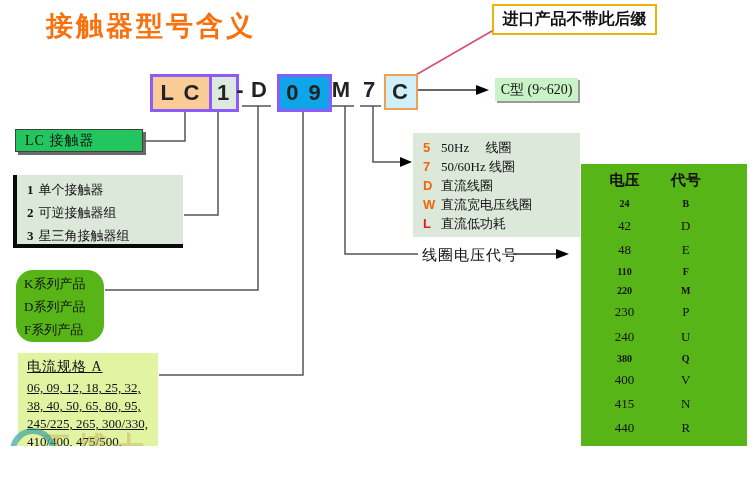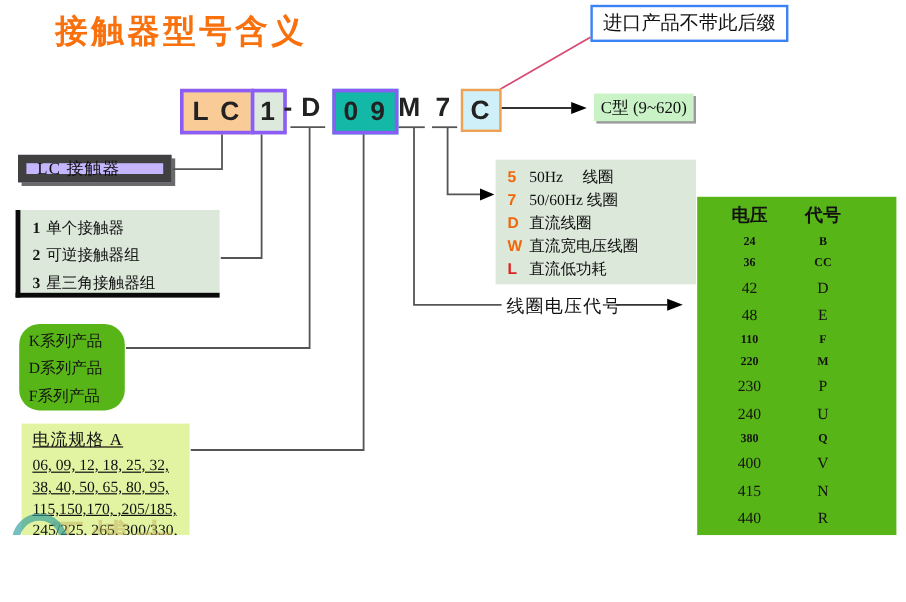--- a/index.html
+++ b/index.html
@@ -11,33 +11,33 @@
          letter-spacing:3px;font-family:"DejaVu Sans","Liberation Sans",sans-serif;}
   
   .seg{top:74px;height:32px;display:flex;align-items:center;justify-content:center;
        font-family:"Liberation Sans","DejaVu Sans",sans-serif;
        font-weight:bold;font-size:22px;color:#222;letter-spacing:2px;z-index:2;}
   .seg.box{border:3px solid #8b5cf6;}
   #seg-lc{left:150px;width:56px;background:#F9CB97;}
   #seg-1{left:209px;width:24px;background:#DEE9DE;}
   #seg-dash{left:233px;width:16px;}
   #seg-d{left:249px;width:22px;}
-  #seg-09{left:277px;width:49px;background:#14b8a6;}
+  #seg-09{left:277px;width:49px;background:#0ea5e9;}
   #seg-m{left:330px;width:24px;}
   #seg-7{left:359px;width:22px;}
   #seg-c{left:384px;width:30px;background:#CFF0F8;border:2px solid #F0A052;}
   
-  #import-note{left:492px;top:4px;width:161px;height:27px;border:2px solid #3b82f6;
+  #import-note{left:492px;top:4px;width:161px;height:27px;border:2px solid #eab308;
         background:#fff;display:flex;align-items:center;justify-content:center;
-        font-size:16px;font-weight:normal;}
+        font-size:16px;font-weight:bold;}
   #c-type{left:495px;top:78px;width:83px;height:23px;background:#C9F3C7;
         box-shadow:2px 2px 0 #9a9a9a;display:flex;align-items:center;justify-content:center;
         font-size:14px;}
-  #lc-label{left:15px;top:129px;width:128px;height:23px;background:#c4b5fd;
-        border:7px solid #404040;box-shadow:3px 3px 0 #6a6a6a;display:flex;align-items:center;
+  #lc-label{left:15px;top:129px;width:128px;height:23px;background:#22c55e;
+        border:1px solid #404040;box-shadow:3px 3px 0 #6a6a6a;display:flex;align-items:center;
         padding-left:9px;box-sizing:border-box;font-size:14px;letter-spacing:1px;}
   #types-box{left:13px;top:175px;width:170px;height:73px;background:#DCE8DA;
         border-left:4px solid #0a0a0a;border-bottom:4px solid #0a0a0a;
         box-sizing:border-box;padding:3px 0 0 10px;font-size:13px;}
   #types-box .row{line-height:23px;}
   #types-box .num{font-weight:bold;margin-right:5px;}
   #series-box{left:16px;top:270px;width:88px;height:72px;background:#58B517;
         box-sizing:border-box;padding:2px 0 0 8px;font-size:13px;border-radius:17px;}
   #series-box .row{line-height:23px;}
   #current-box{left:18px;top:353px;width:140px;height:132px;background:#E2F3A2;
@@ -134,21 +134,20 @@
   <div id="series-box" class="abs">
     <div class="row">K系列产品</div>
       <div class="row">D系列产品</div>
       <div class="row">F系列产品</div>
   </div>
 
   <div id="current-box" class="abs">
     <div class="cur-title">电流规格 A</div>
     <div class="row">06, 09, 12, 18, 25, 32,</div>
       <div class="row">38, 40, 50, 65, 80, 95,</div>
-      <div class="row">115,150,170, ,205/185,</div>
       <div class="row">245/225, 265, 300/330,</div>
       <div class="row">410/400, 475/500,</div>
       <div class="row">620/630, 780, 800</div>
   </div>
 
   <div id="coil-box" class="abs">
     <div class="row">
         <span class="code" style="color: rgb(242, 102, 10);">5</span>
         <span>50Hz　  线圈</span>
       </div>
@@ -174,24 +173,20 @@
 
   <div id="voltage-table" class="abs">
     <div class="trow head">
       <span class="c1">电压</span>
       <span class="c2">代号</span>
     </div>
     <div class="trow bold">
         <span class="c1">24</span>
         <span class="c2">B</span>
       </div>
-      <div class="trow bold">
-        <span class="c1">36</span>
-        <span class="c2">CC</span>
-      </div>
       <div class="trow">
         <span class="c1">42</span>
         <span class="c2">D</span>
       </div>
       <div class="trow">
         <span class="c1">48</span>
         <span class="c2">E</span>
       </div>
       <div class="trow bold">
         <span class="c1">110</span>

